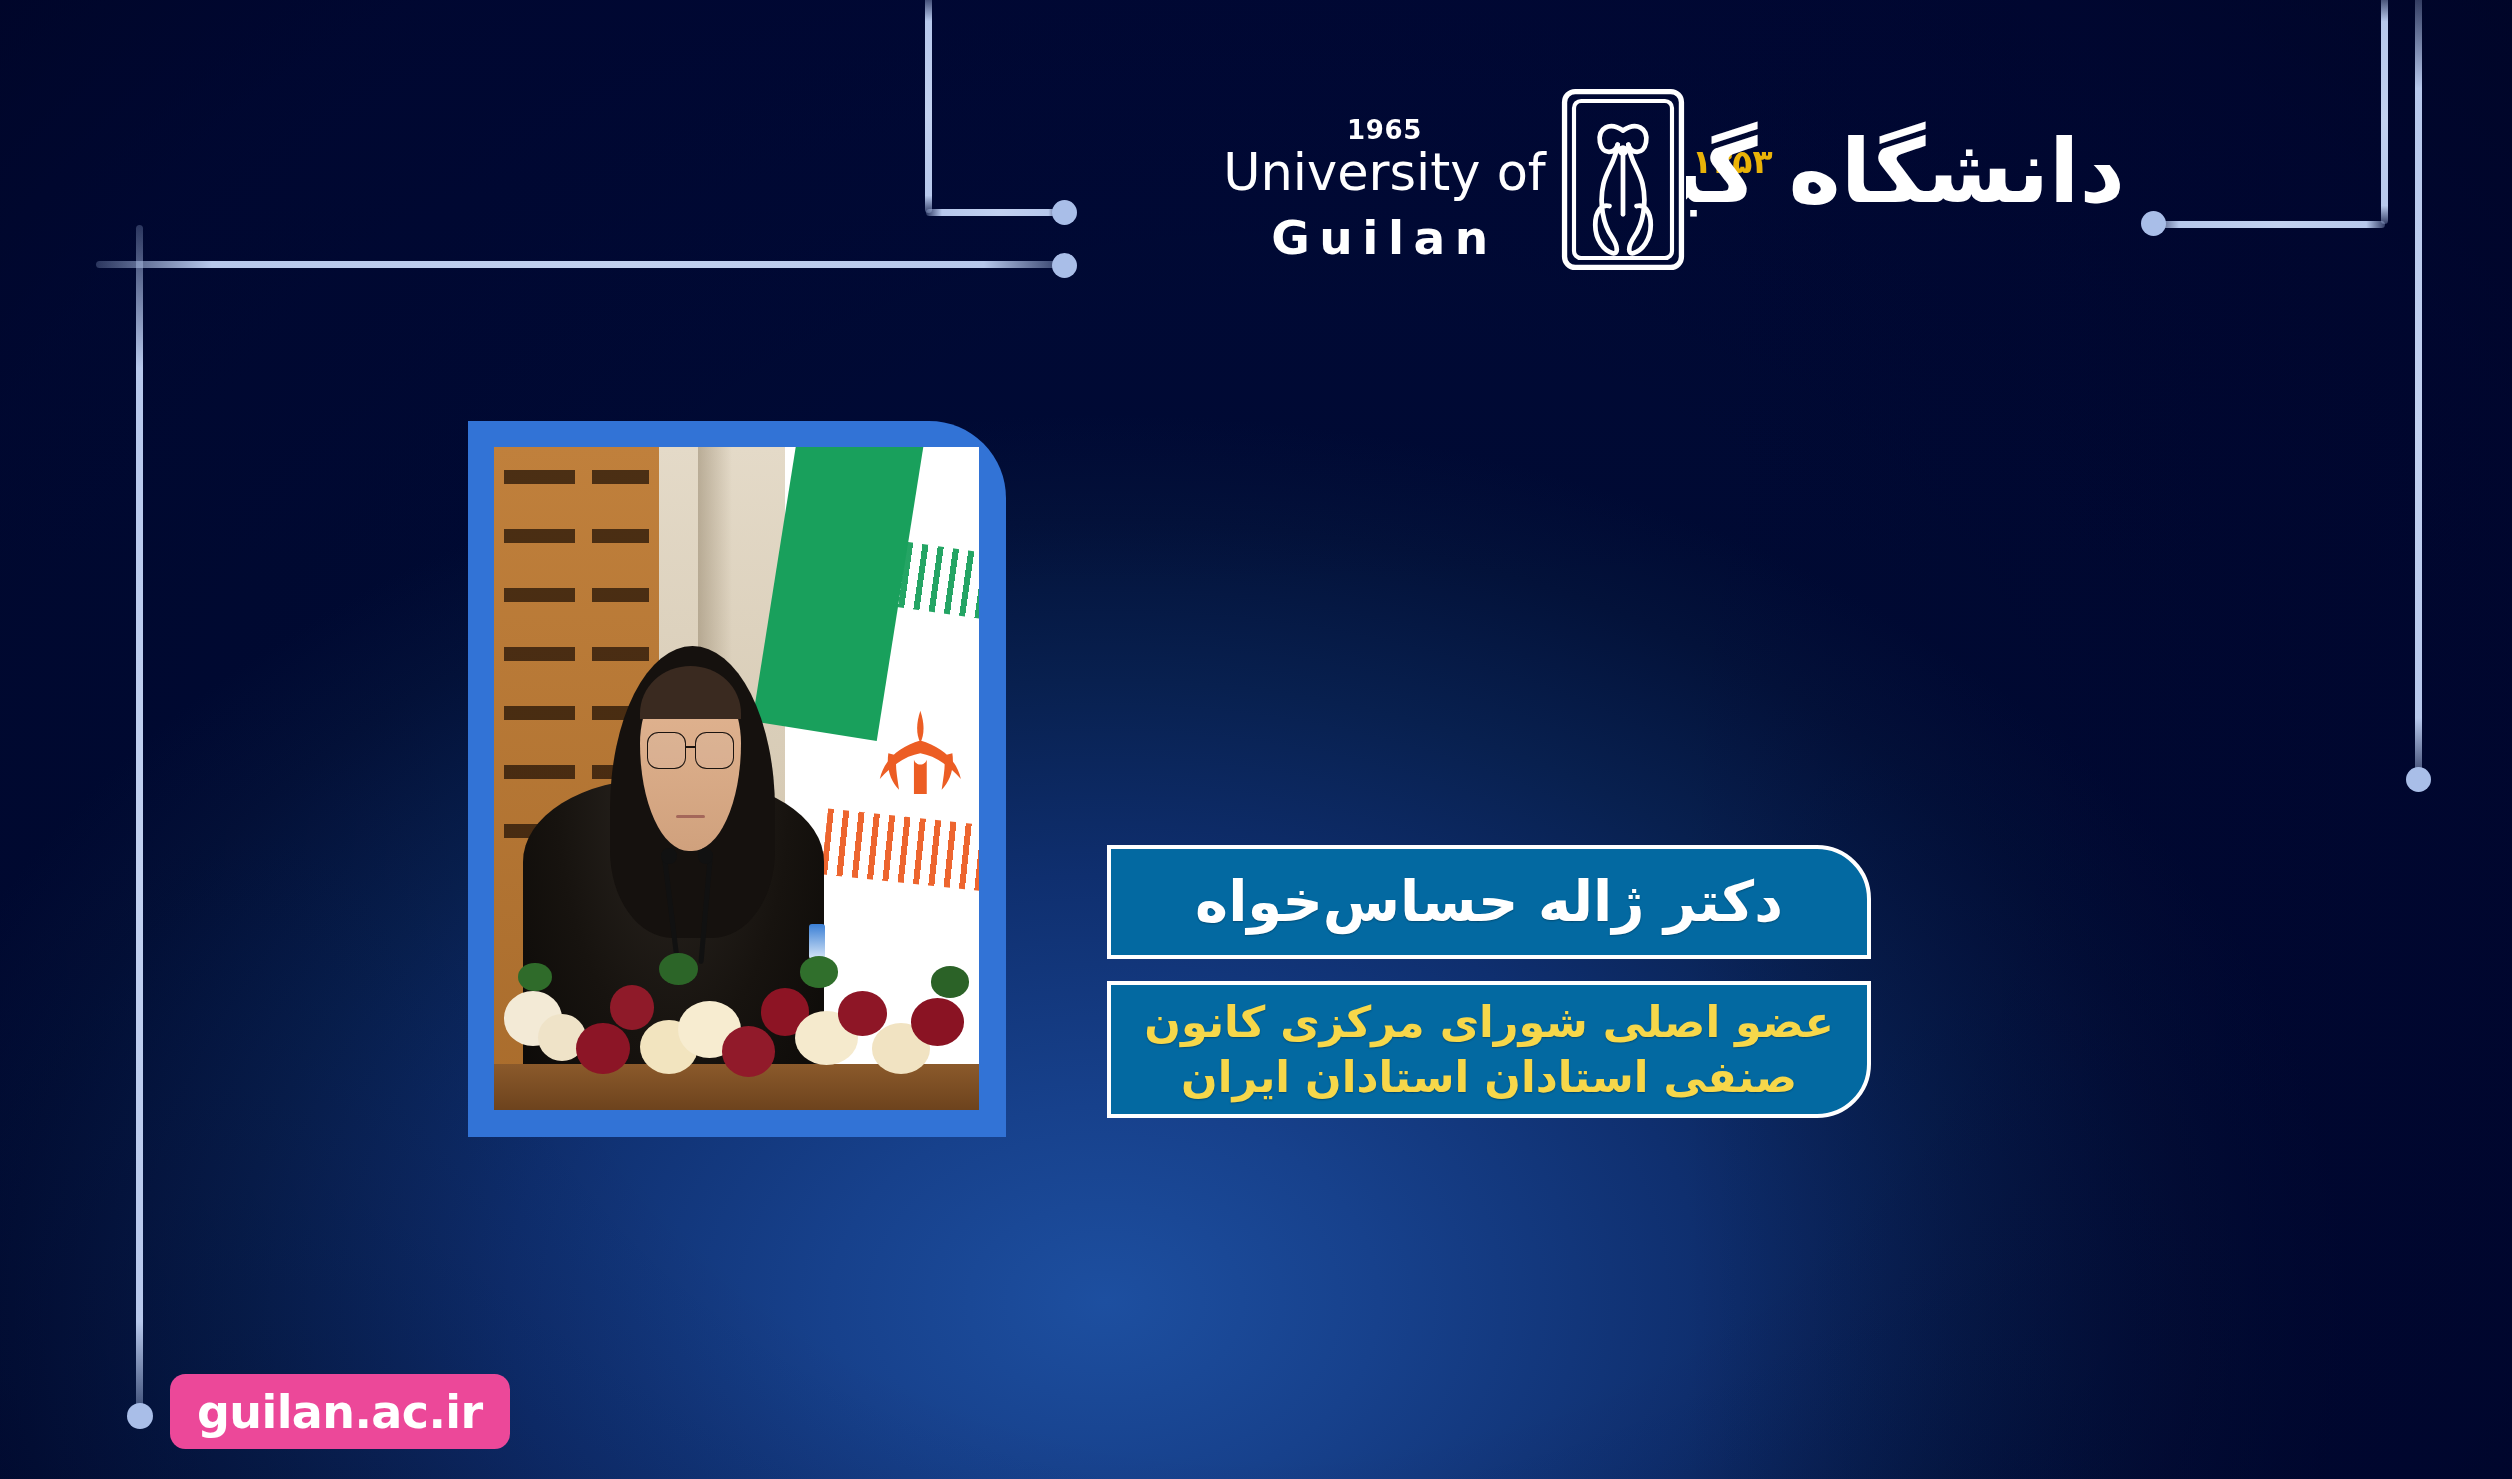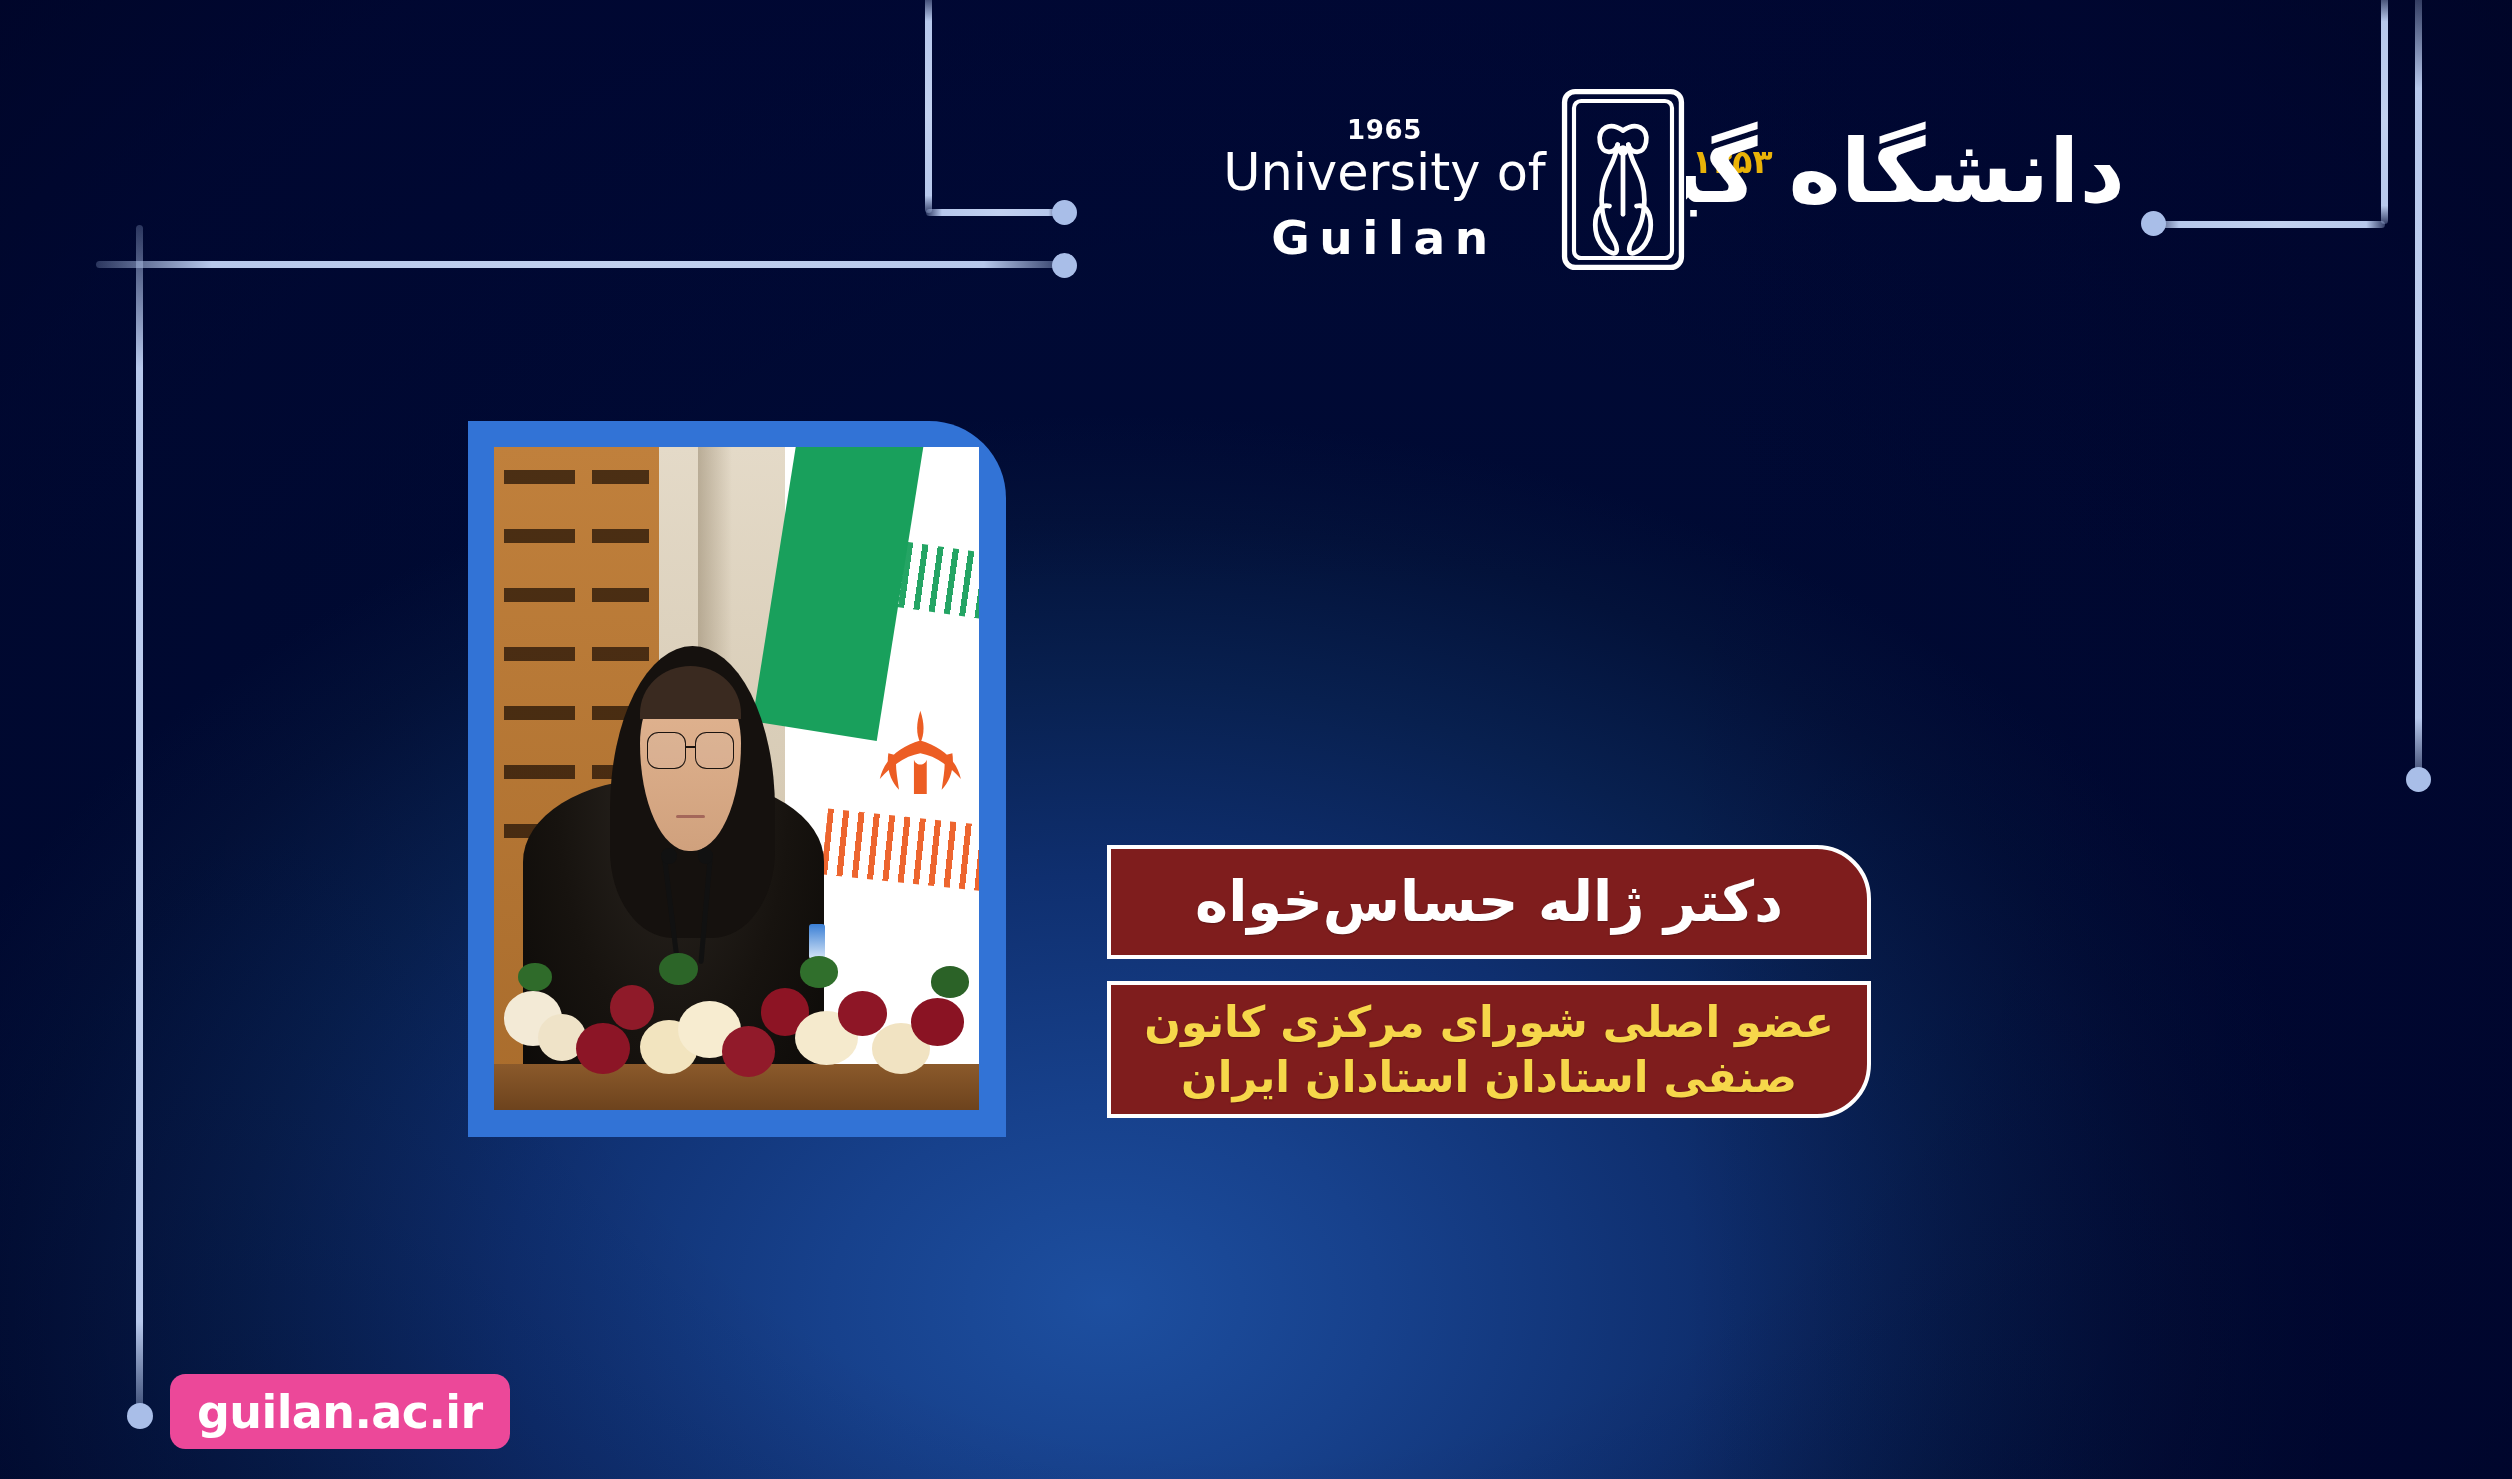--- a/index.html
+++ b/index.html
@@ -159,21 +159,21 @@
   .ph-bottle{ left:65%; top:72%; width:15.4px; height:35px;
     background:linear-gradient(to bottom,#3a7fd5,#d7e6f7); border-radius:3px;}
   .ph-desk{ left:0; top:93%; right:0; bottom:0;
     background:linear-gradient(to bottom,#8b5a2b,#6d431d);}
   .ph-flowers{ left:0; top:73%; right:0; height:24%; }
   .fl{ position:absolute; border-radius:50%; }
 
   
   .badge{
     position:absolute;
-    background:#7f1d1d;
+    background:#0369a1;
     border:4.1px solid #ffffff;
     display:flex; align-items:center; justify-content:center;
     direction:rtl;
     text-align:center;
   }
   .badge-name{
     left:1107px; top:845px;
     width:764px; height:114px;
     border-top-right-radius:54px;
     border-bottom-right-radius:0;

